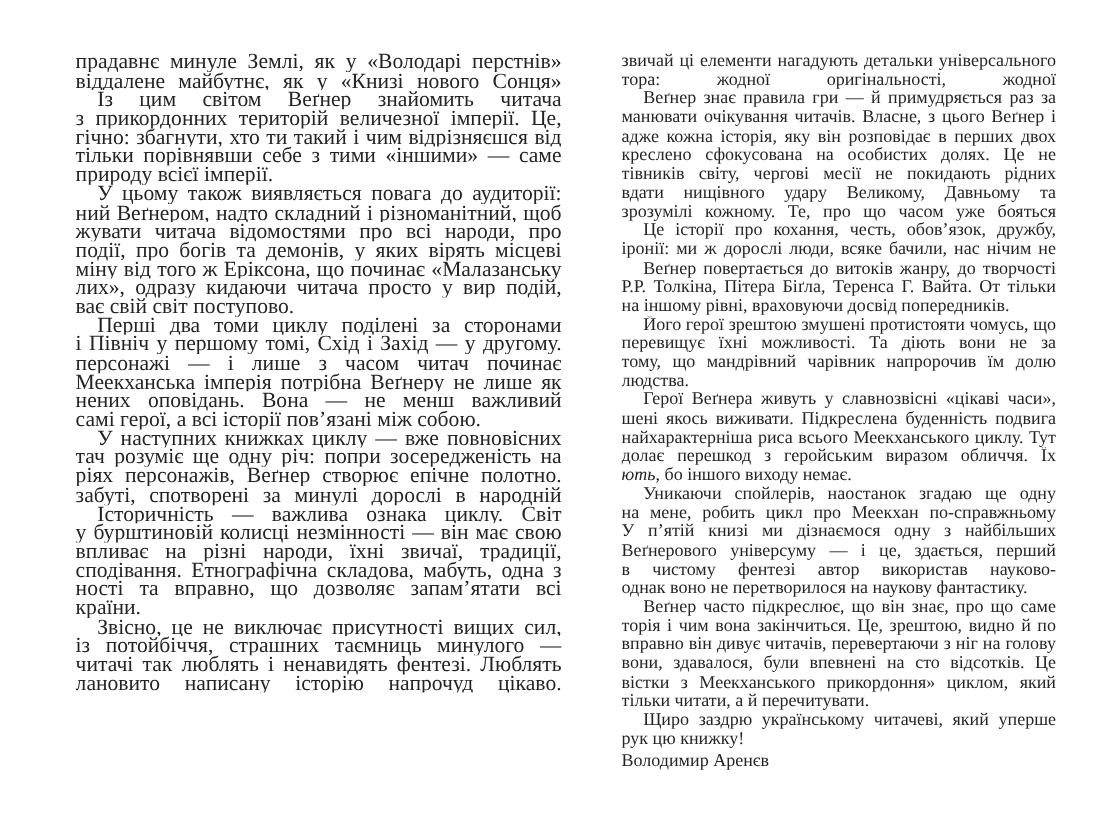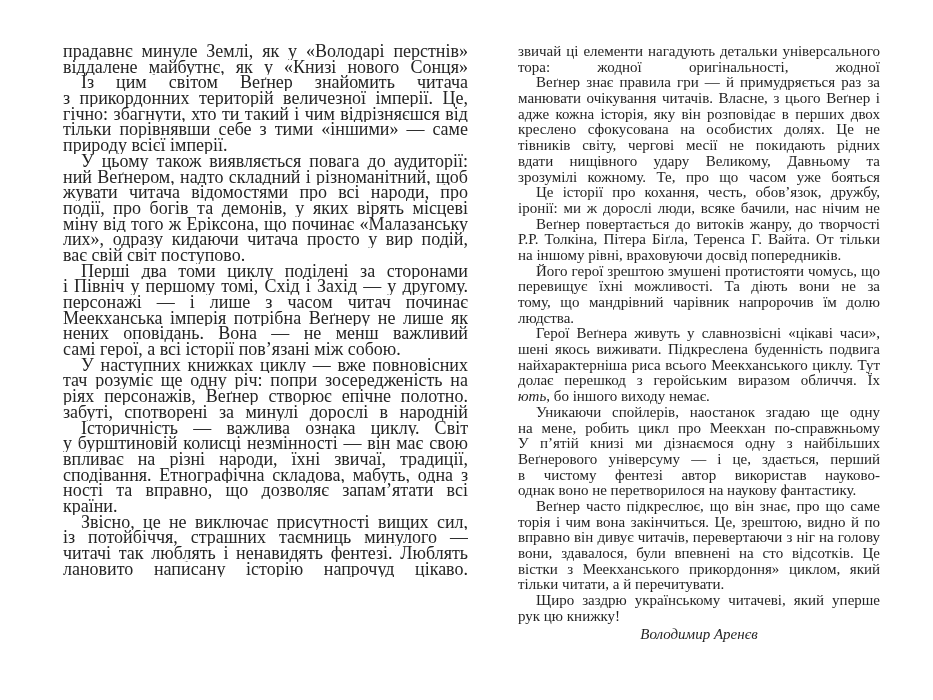--- a/index.html
+++ b/index.html
@@ -42,22 +42,21 @@
   .line.last {
     text-align-last: auto;
   }
   .line.indent {
     text-indent: 18px;
   }
   .it { font-style: italic; }
   .signature {
     margin-top: 3px;
     line-height: 15.7px;
-    text-align: center;
-    font-style: italic;
+    text-align: left;
   }
 </style>
 </head>
 <body>
 
 <div class="spread">
   <div class="page-col left">
       <div class="para">
         <div class="line">прадавнє минуле Землі, як у «Володарі перстнів» Толкіна, але й не</div>
         <div class="line last">віддалене майбутнє, як у «Книзі нового Сонця» Джина Вулфа.</div>

